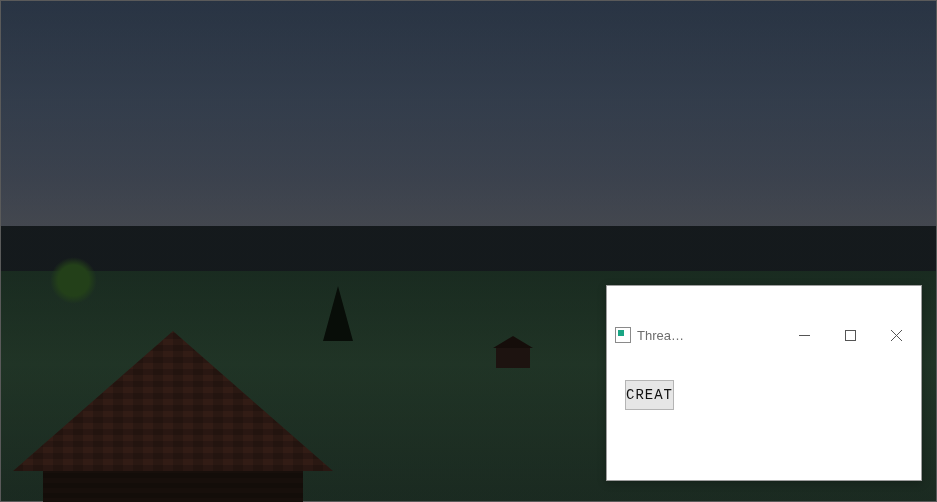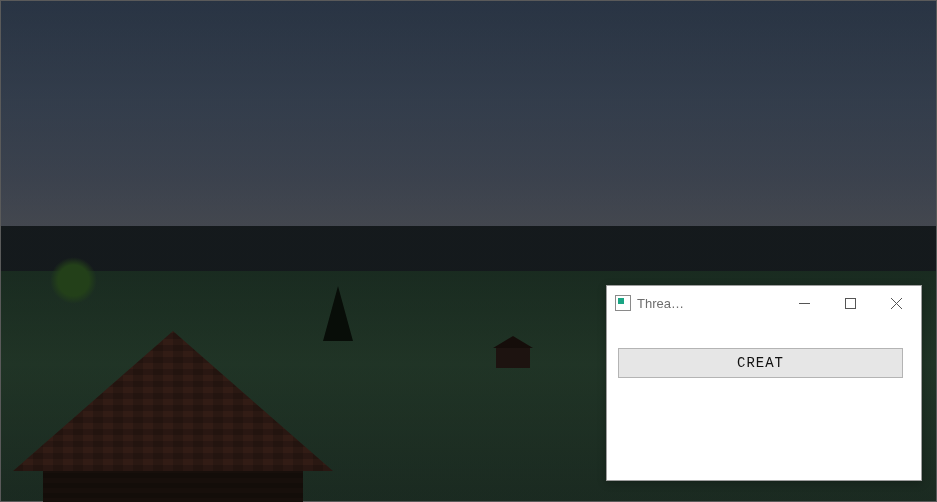--- a/index.html
+++ b/index.html
@@ -97,20 +97,21 @@
     flex-direction: column;
   }
   .titlebar {
     height: 34px;
     display: flex;
     align-items: center;
     padding: 0 2px 0 8px;
     background: #ffffff;
     color: #6e6e6e;
     font-size: 13px;
+    margin-top: 32px;
   }
   .app-icon {
     width: 16px; height: 16px;
     margin-right: 6px;
     background: #ffffff;
     border: 1px solid #8a8a8a;
     position: relative;
     flex: none;
   }
   .app-icon::before{
@@ -129,23 +130,23 @@
   }
   .spacer { flex: 1; }
   .winbtn {
     width: 46px; height: 32px;
     display: flex; align-items: center; justify-content: center;
     color: #555;
   }
   .winbtn svg { width: 11px; height: 11px; stroke: #555; stroke-width: 1; fill: none; }
   .client {
     flex: 1;
-    padding: 28px 18px 0 11px;
+    padding: 28px 18px 0 18px;
     display: flex;
-    flex-direction: column;
+    flex-direction: row;
     gap: 40px;
   }
   .btn {
     height: 30px;
     background: #e6e6e6;
     border: 1px solid #b4b4b4;
     font-family: "SimSun","NSimSun","Courier New",monospace;
     font-size: 14px;
     letter-spacing: 1px;
     color: #111;

